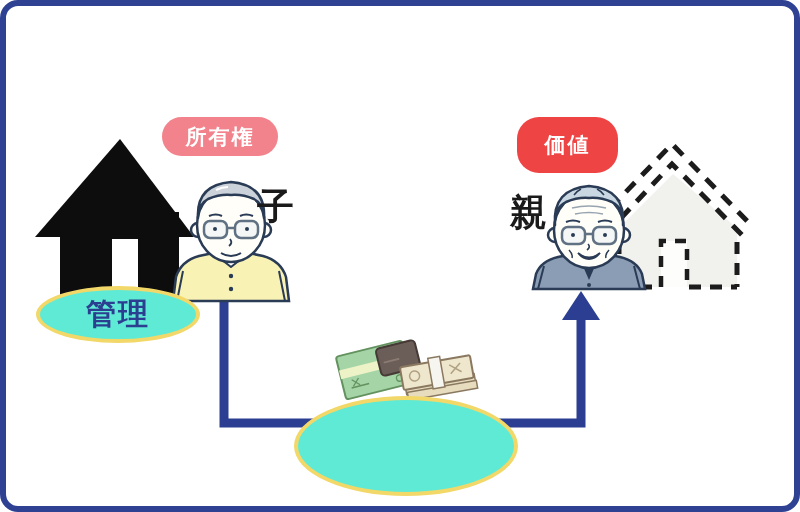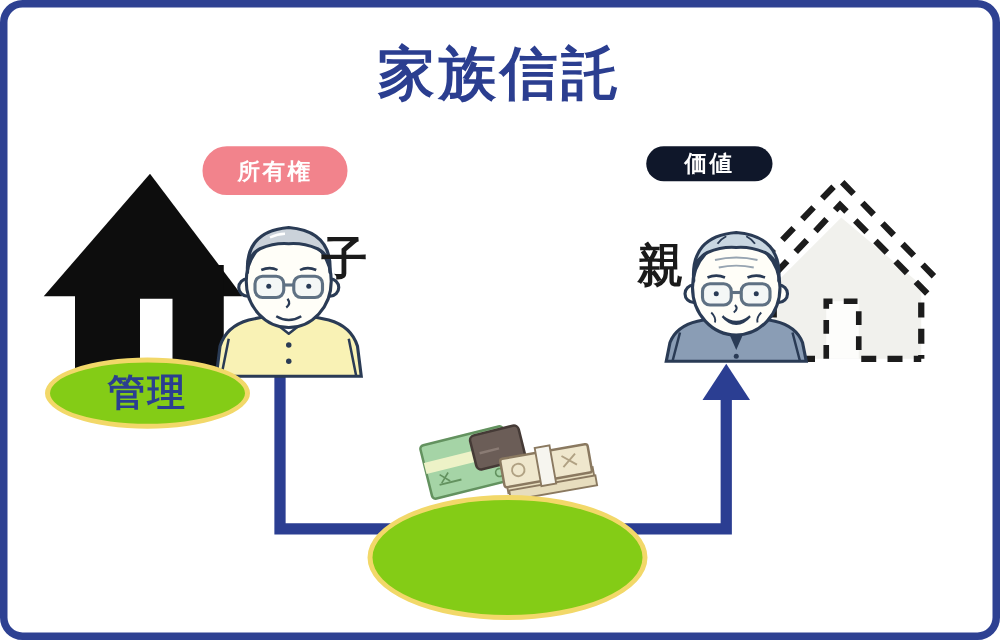--- a/index.html
+++ b/index.html
@@ -16,34 +16,34 @@
   .diagram-svg{position:absolute;left:0;top:0;width:800px;height:512px;}
   .title{
     position:absolute;top:22px;left:0;right:0;
     text-align:center;
     font-size:46px;font-weight:700;color:#2B3E90;
     letter-spacing:3px;
   }
   .badge{
     position:absolute;
     display:flex;align-items:center;justify-content:center;
-    color:#ffffff;font-weight:700;font-size:18px;
+    color:#ffffff;font-weight:700;font-size:21px;
     border-radius:22px;letter-spacing:2px;
   }
   .badge-pink{left:156px;top:111px;width:116px;height:39px;background:#F2838C;}
-  .badge-navy{left:511px;top:111px;width:101px;height:28px;background:#0f172a;}
+  .badge-navy{left:511px;top:111px;width:101px;height:56px;background:#ef4444;}
   .person-label{
     position:absolute;
     font-size:37px;font-weight:700;color:#1A1A1A;line-height:1;
   }
   .label-son{left:251px;top:182px;}
   .label-parent{left:504px;top:188px;}
   .bubble{
     position:absolute;
-    background:#84cc16;
+    background:#5eead4;
     border:4px solid #F2D869;
     border-radius:50%;
     display:flex;flex-direction:column;align-items:center;justify-content:center;
     color:#2B3E90;font-weight:700;
     box-sizing:border-box;
   }
   .bubble-manage{left:30px;top:280px;width:164px;height:57px;font-size:30px;letter-spacing:2px;}
   .bubble-benefit{left:288px;top:390px;width:224px;height:100px;font-size:27px;line-height:1.3;letter-spacing:1px;}
 </style>
 </head>
@@ -149,15 +149,14 @@
   <div class="badge badge-pink">
     <span>所有権</span>
   </div>
   <div class="badge badge-navy">
     <span>価値</span>
   </div>
 
   <div class="person-label label-son">子</div>
   <div class="person-label label-parent">親</div>
 
-  <div class="title">家族信託</div>
 
 </div>
 
 </body></html>

